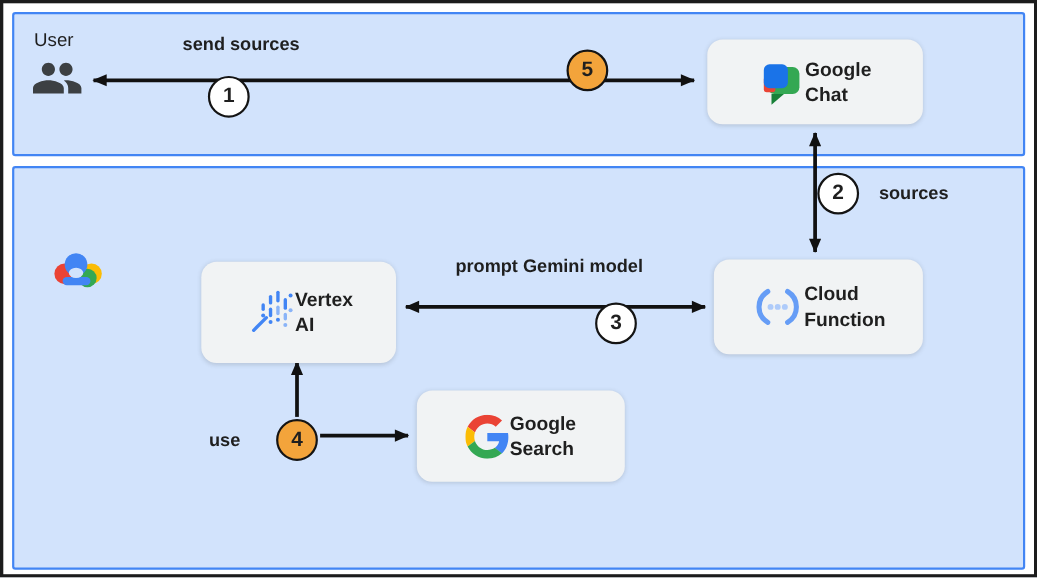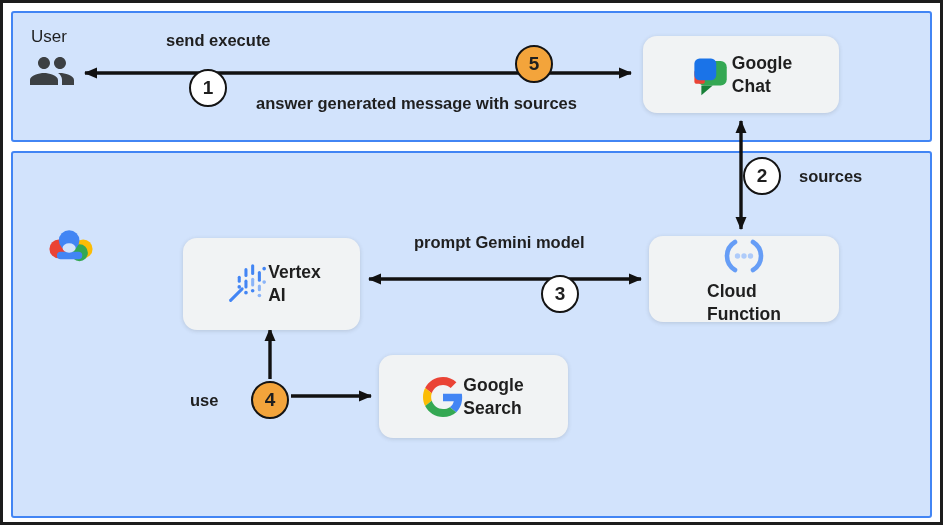--- a/index.html
+++ b/index.html
@@ -145,21 +145,21 @@
         <g fill="#8ab4f8">
           <circle cx="39" cy="36" r="1.9"></circle>
           <circle cx="44" cy="22" r="1.9"></circle>
         </g>
       </svg>
     </span>
     <span class="node-label">Vertex
 AI</span>
   </div>
 
-  <div class="node z4" style="left:646px;top:233px;width:190px;height:86px;flex-direction:column;">
+  <div class="node z4" style="left:646px;top:233px;width:190px;height:86px;">
     <span class="icon">
       <svg width="48" height="48" viewBox="0 0 48 48">
         <path d="M15 10c-5.2 3.2-8 8.4-8 14s2.8 10.8 8 14" fill="none" stroke="#669df6" stroke-width="4.6" stroke-linecap="round"></path>
         <path d="M33 10c5.2 3.2 8 8.4 8 14s-2.8 10.8-8 14" fill="none" stroke="#669df6" stroke-width="4.6" stroke-linecap="round"></path>
         <circle cx="17.5" cy="24" r="2.7" fill="#aecbfa"></circle>
         <circle cx="24" cy="24" r="2.7" fill="#aecbfa"></circle>
         <circle cx="30.5" cy="24" r="2.7" fill="#aecbfa"></circle>
       </svg>
     </span>
     <span class="node-label">Cloud
@@ -172,22 +172,21 @@
         <path fill="#EA4335" d="M24 9.5c3.54 0 6.71 1.22 9.21 3.6l6.85-6.85C35.9 2.38 30.47 0 24 0 14.62 0 6.51 5.38 2.56 13.22l7.98 6.19C12.43 13.72 17.74 9.5 24 9.5z"></path>
         <path fill="#4285F4" d="M46.98 24.55c0-1.57-.15-3.09-.38-4.55H24v9.02h12.94c-.58 2.96-2.26 5.48-4.78 7.18l7.73 6c4.51-4.18 7.09-10.36 7.09-17.65z"></path>
         <path fill="#FBBC05" d="M10.53 28.59c-.48-1.45-.76-2.99-.76-4.59s.27-3.14.76-4.59l-7.98-6.19C.92 16.46 0 20.12 0 24c0 3.88.92 7.54 2.56 10.78l7.97-6.19z"></path>
         <path fill="#34A853" d="M24 48c6.48 0 11.93-2.13 15.89-5.81l-7.73-6c-2.15 1.45-4.92 2.3-8.16 2.3-6.26 0-11.57-4.22-13.47-9.91l-7.98 6.19C6.51 42.62 14.62 48 24 48z"></path>
       </svg>
     </span>
     <span class="node-label">Google
 Search</span>
   </div>
 
-  <div class="edge-label z4" style="left:163px;top:28px;">send execute</div>
-  <div class="edge-label z4" style="left:253px;top:91px;">answer generated message with sources</div>
+  <div class="edge-label z4" style="left:163px;top:28px;">send sources</div>
   <div class="edge-label z4" style="left:796px;top:164px;">sources</div>
   <div class="edge-label z4" style="left:411px;top:230px;">prompt Gemini model</div>
   <div class="edge-label z4" style="left:187px;top:388px;">use</div>
 
   <div class="step" style="left:186px;top:66px;">1</div>
   <div class="step orange" style="left:512px;top:42px;">5</div>
   <div class="step" style="left:740px;top:154px;">2</div>
   <div class="step" style="left:538px;top:272px;">3</div>
   <div class="step orange" style="left:248px;top:378px;">4</div>
 

